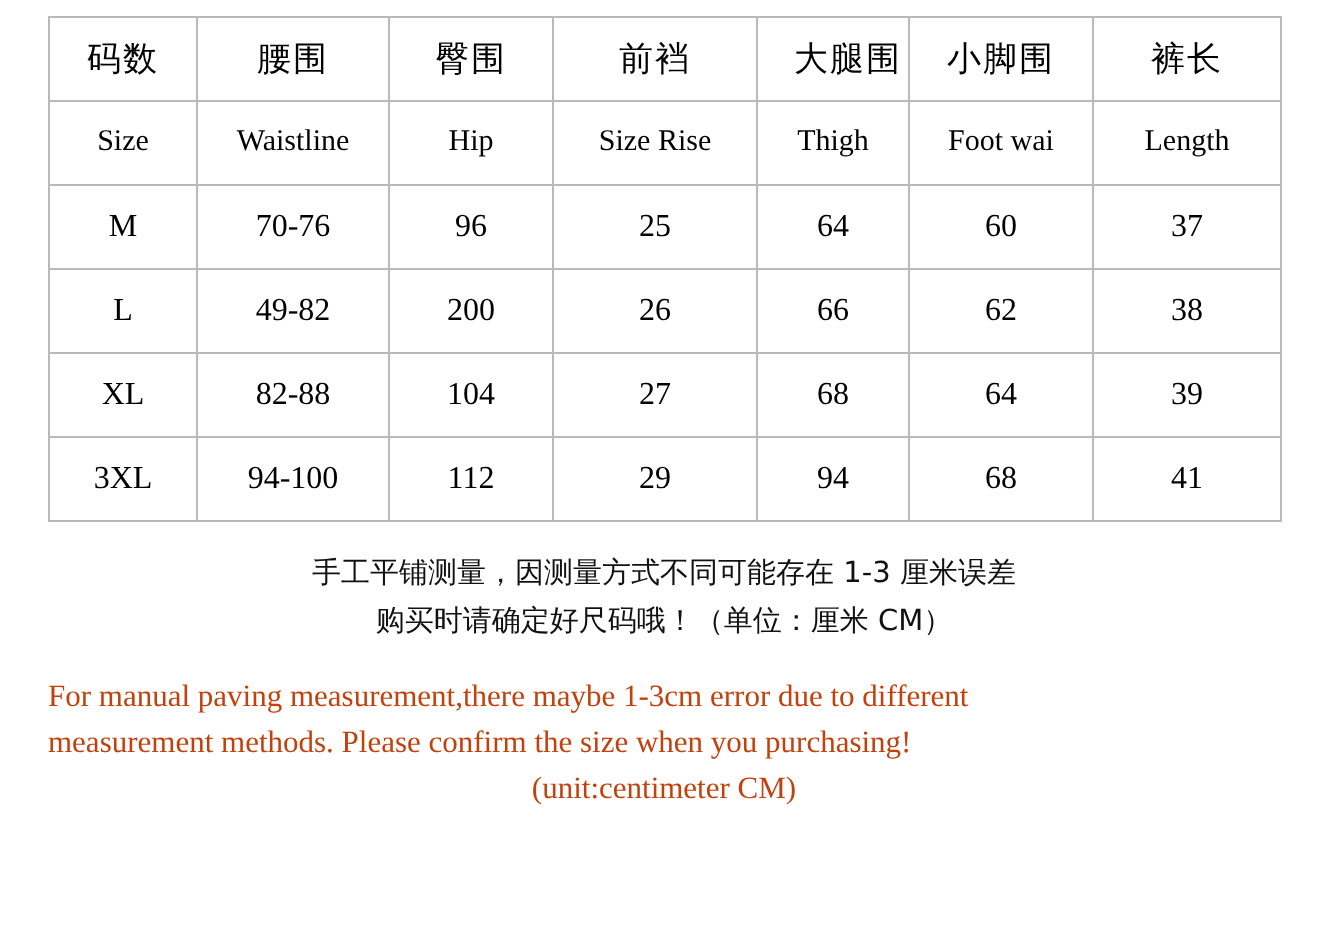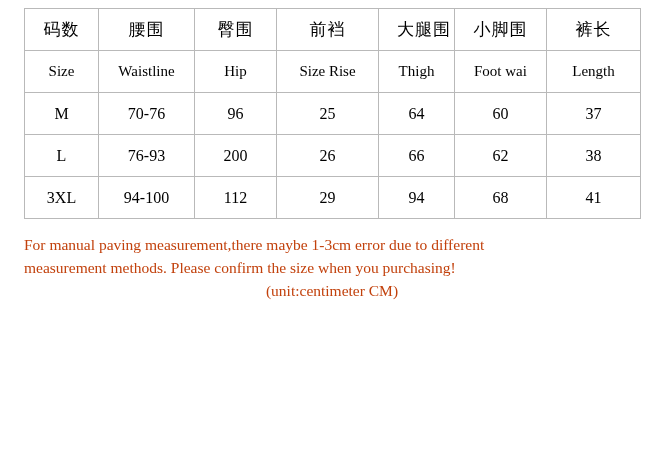--- a/index.html
+++ b/index.html
@@ -113,39 +113,52 @@
         <td>M</td>
         <td>70-76</td>
         <td>96</td>
         <td>25</td>
         <td>64</td>
         <td>60</td>
         <td>37</td>
       </tr>
       <tr>
         <td>L</td>
-        <td>76-93</td>
+        <td>49-82</td>
         <td>200</td>
         <td>26</td>
         <td>66</td>
         <td>62</td>
         <td>38</td>
+      </tr>
+      <tr>
+        <td>XL</td>
+        <td>82-88</td>
+        <td>104</td>
+        <td>27</td>
+        <td>68</td>
+        <td>64</td>
+        <td>39</td>
       </tr>
       <tr>
         <td>3XL</td>
         <td>94-100</td>
         <td>112</td>
         <td>29</td>
         <td>94</td>
         <td>68</td>
         <td>41</td>
       </tr>
     </tbody>
   </table>
 
+  <div class="notes-cn">
+    <div>手工平铺测量，因测量方式不同可能存在 1-3 厘米误差</div>
+    <div>购买时请确定好尺码哦！（单位：厘米 CM）</div>
+  </div>
 
   <div class="notes-en">
     <div>For manual paving measurement,there maybe 1-3cm error due to different</div>
     <div>measurement methods. Please confirm the size when you purchasing!</div>
     <div class="last">(unit:centimeter CM)</div>
   </div>
 
 </div>
 
 </body></html>

